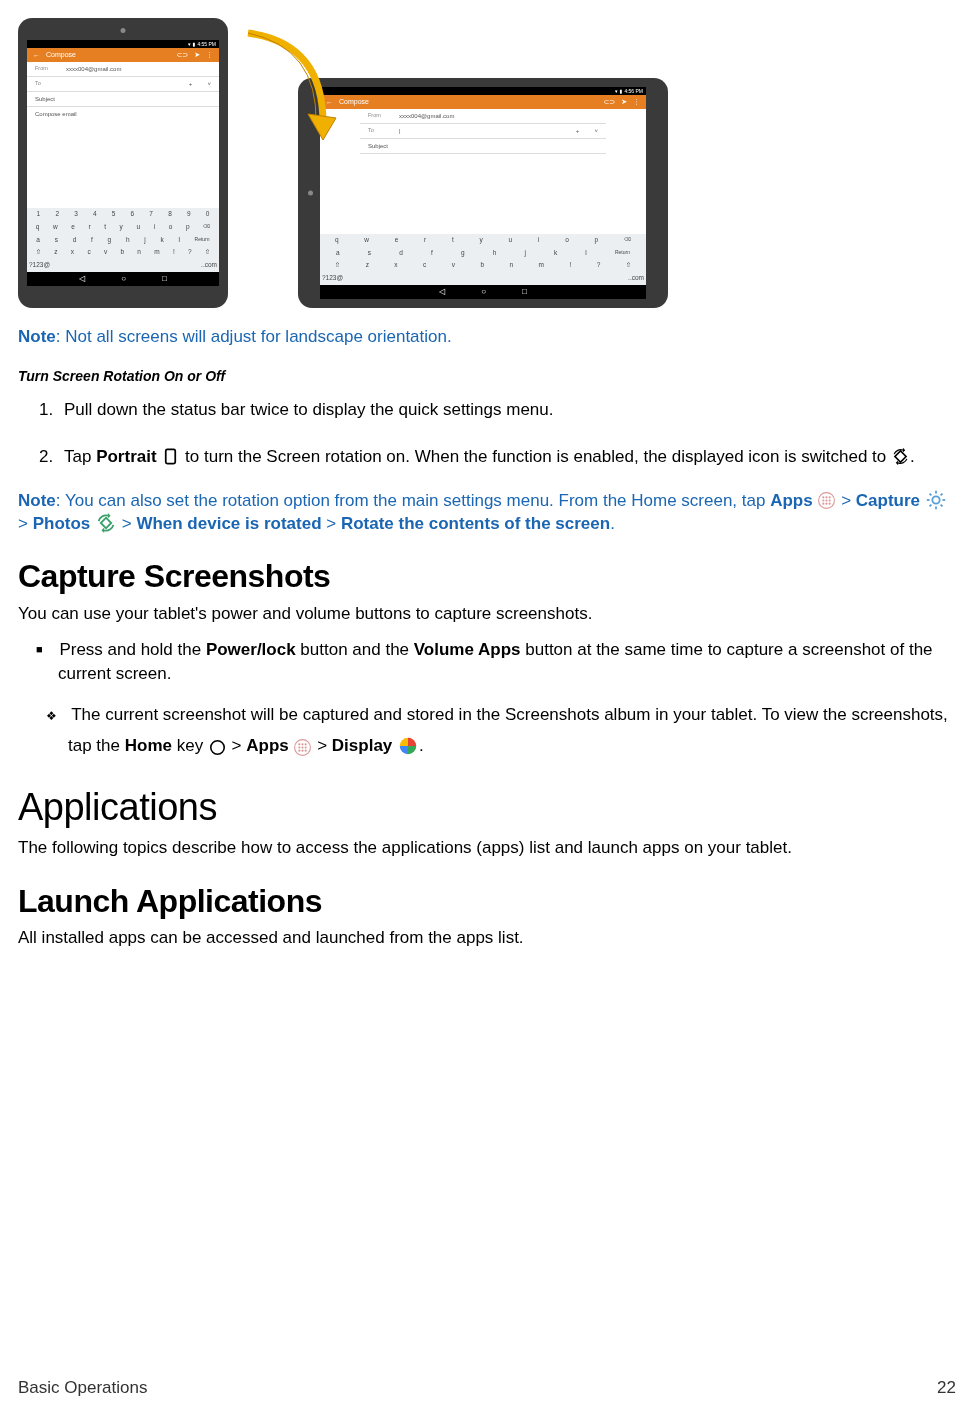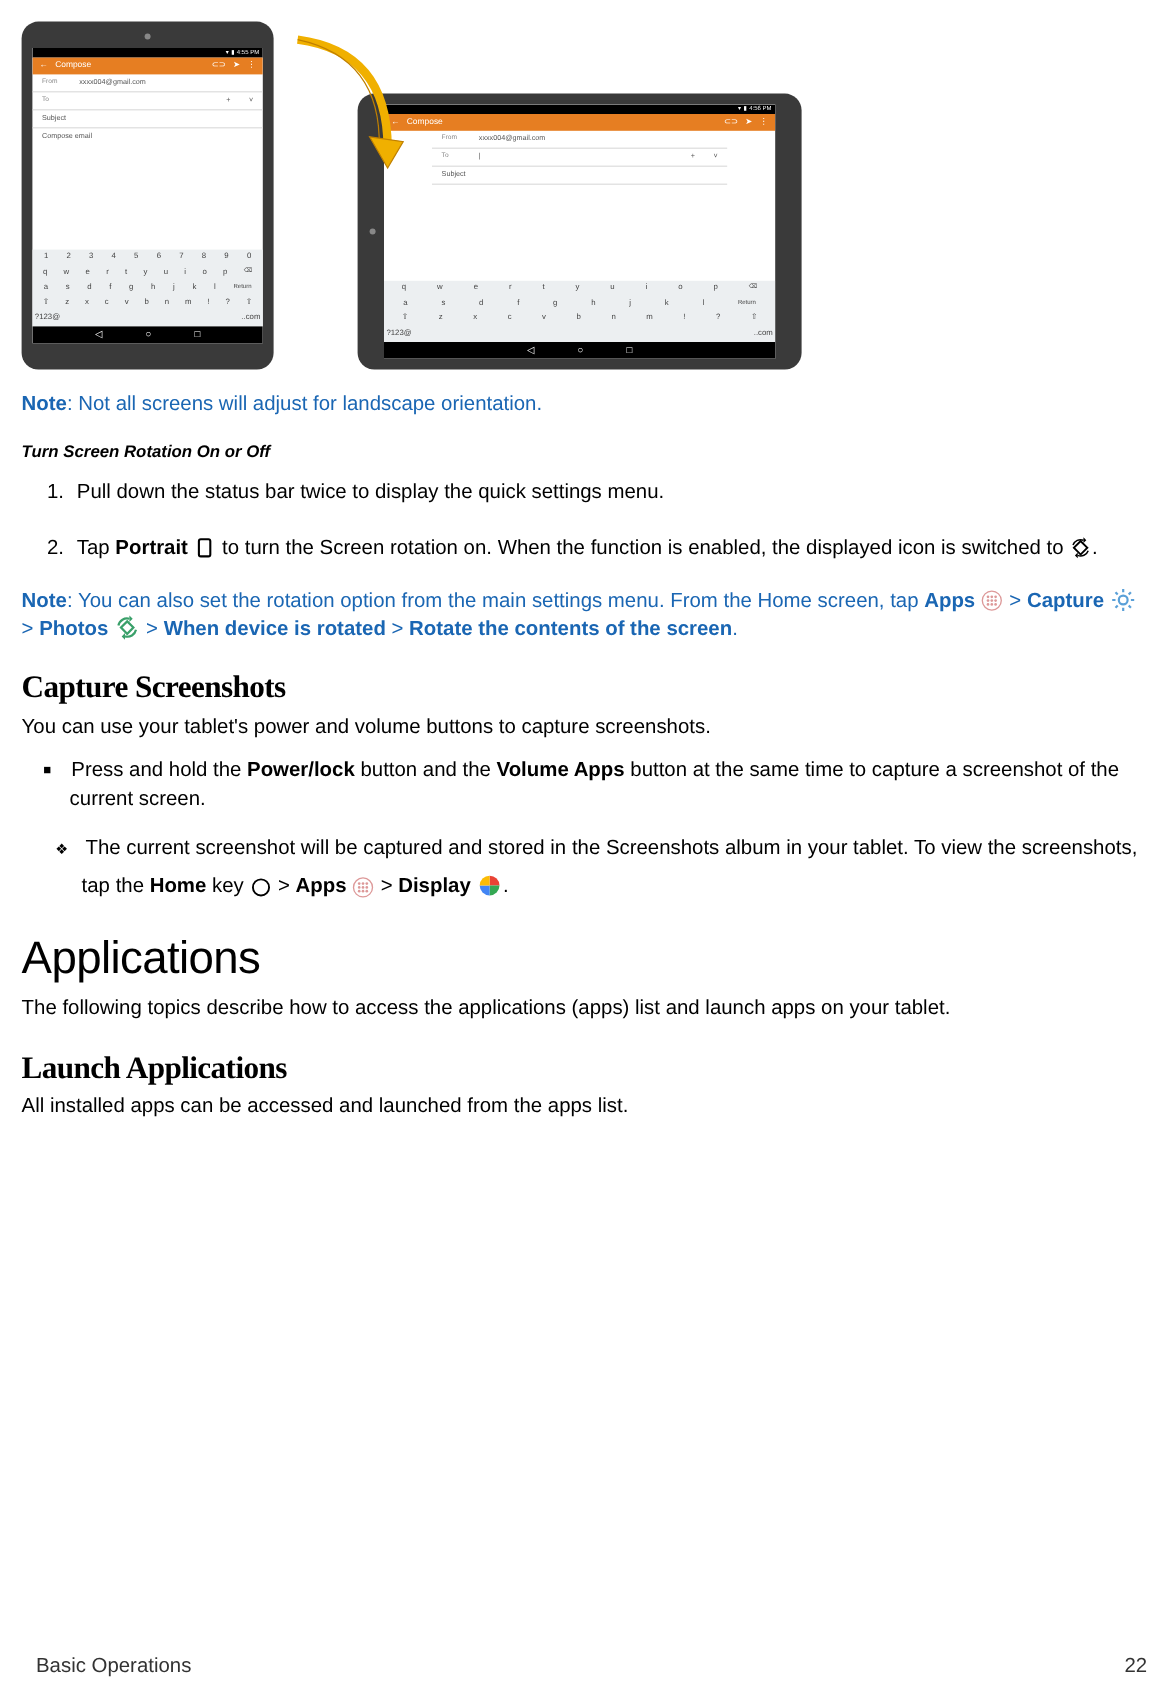--- a/index.html
+++ b/index.html
@@ -47,35 +47,35 @@
   .navbar{background:#000; height:14px; display:flex; justify-content:center; align-items:center; gap:36px; color:#fff;}
   .navbar span{font-size:8px;}
   
   .arrow{ position:absolute; left:210px; top:10px; width:120px; height:115px; }
   
   .note { color:#1a66b3; margin:14px 0; }
   .note b { color:#1a66b3;text-align:center; }
   h3.subhead { font-size:14px; font-weight:bold; margin:18px 0 10px;font-style:italic; }
   ol { margin:0 0 10px 20px; padding-left:20px; }
   ol li { padding-left:6px; margin-bottom:18px; line-height:1.7;}
-  h2.section { font-family:Liberation Serif, serif; font-weight:900; font-size:26px; margin:20px 0 4px; letter-spacing:-0.5px;}
+  h2.section { font-family:Liberation Sans, sans-serif; font-weight:900; font-size:32px; margin:20px 0 4px; letter-spacing:-0.5px;}
   h1.section { font-family:Arial,Helvetica,sans-serif; font-weight:400; font-size:38px; margin:20px 0 4px; letter-spacing:-0.5px;}
   .body-p { margin:4px 0 12px; }
   ul.sq { list-style:none; margin:0 0 10px 20px; padding-left:20px;}
   ul.sq > li::before { content:"■"; font-size:11px; position:relative; top:-2px; margin-left:-22px; margin-right:12px;}
   ul.sq > li { margin-bottom:12px; line-height:1.45;}
   ul.dia { list-style:none; margin:0 0 10px 30px; padding-left:20px;}
   ul.dia > li::before { content:"❖"; font-size:12px; margin-left:-22px; margin-right:10px; color:#000;}
   ul.dia > li { margin-bottom:12px; line-height:1.85;}
   .path b { color:#1a66b3; font-weight:bold;}
   .path { color:#1a66b3; }
   .inline-icon { display:inline-block; vertical-align:middle; width:19px; height:19px; position:relative; top:-1px;}
   .inline-icon svg { width:100%; height:100%; }
   .inline-icon.big{width:22px;height:22px;}
-  .footer { position:absolute; bottom:22px; left:30px; right:18px; display:flex; justify-content:space-between; font-size:17px; color:#333;}
+  .footer { position:absolute; bottom:22px; left:18px; right:18px; display:flex; justify-content:space-between; font-size:17px; color:#333;}
 </style>
 </head>
 <body>
 
 <div class="images-row">
 
   <div class="tablet portrait">
     <div class="camera"></div>
     <div class="screen">
       <div class="statusbar">

